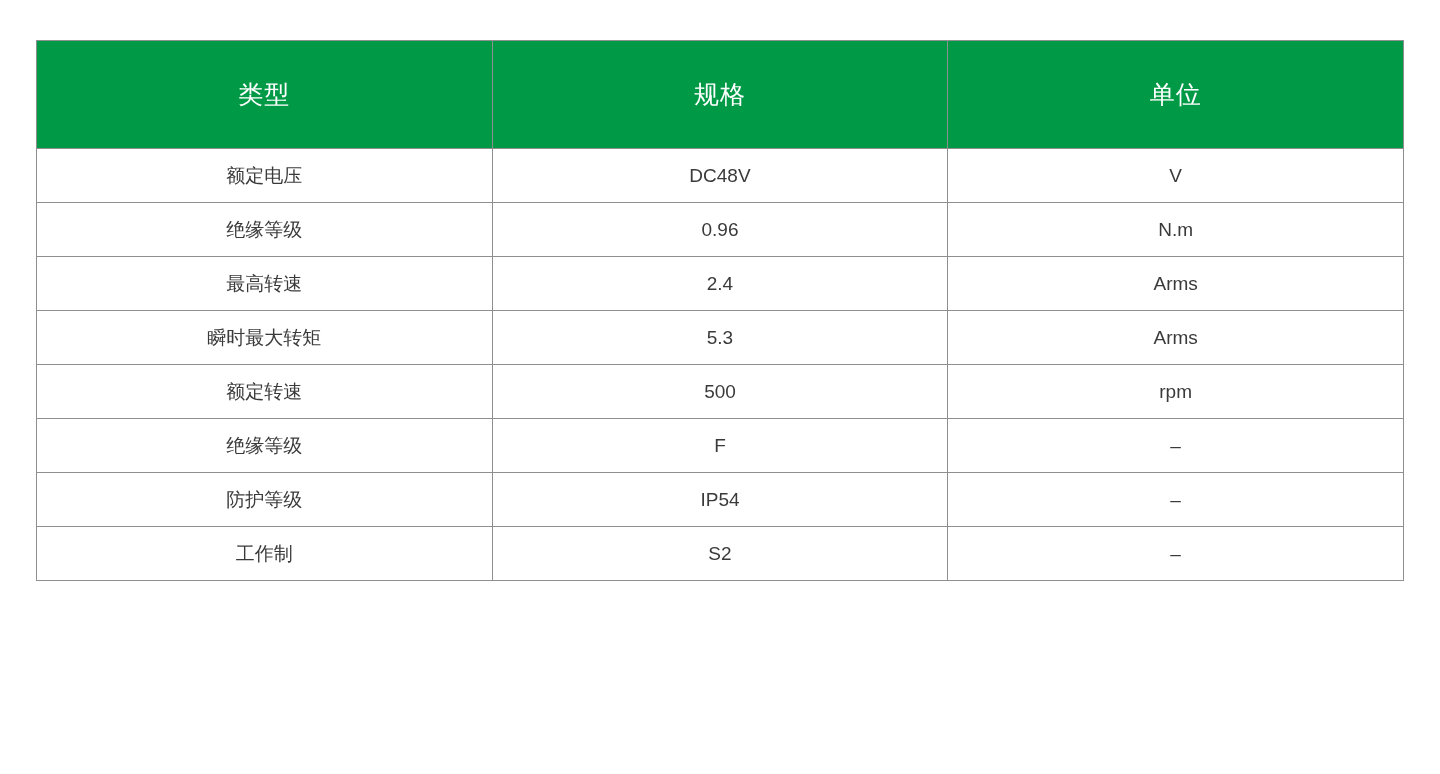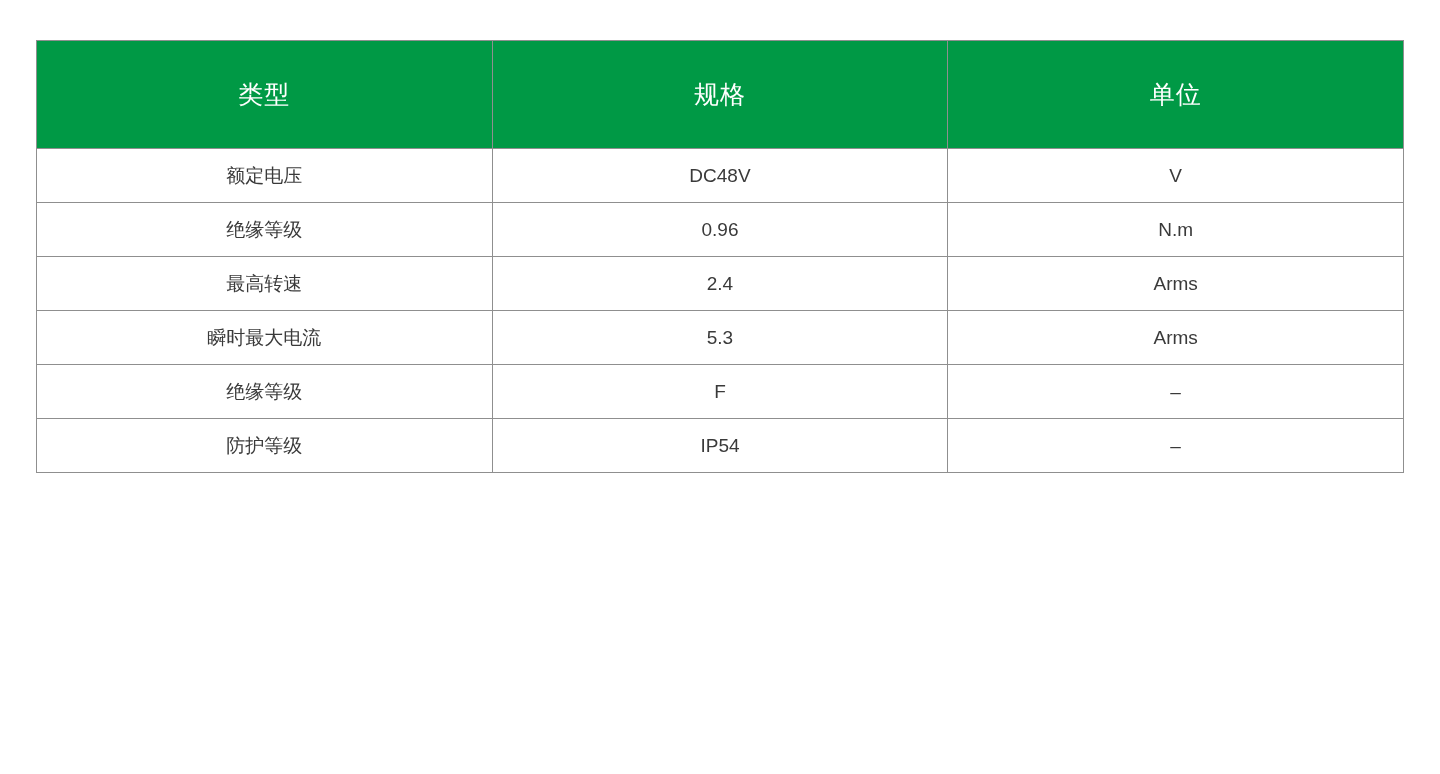--- a/index.html
+++ b/index.html
@@ -64,29 +64,39 @@
         <td>绝缘等级</td>
         <td>0.96</td>
         <td>N.m</td>
       </tr>
       <tr>
         <td>最高转速</td>
         <td>2.4</td>
         <td>Arms</td>
       </tr>
       <tr>
-        <td>瞬时最大电流</td>
+        <td>瞬时最大转矩</td>
         <td>5.3</td>
         <td>Arms</td>
+      </tr>
+      <tr>
+        <td>额定转速</td>
+        <td>500</td>
+        <td>rpm</td>
       </tr>
       <tr>
         <td>绝缘等级</td>
         <td>F</td>
         <td>–</td>
       </tr>
       <tr>
         <td>防护等级</td>
         <td>IP54</td>
         <td>–</td>
       </tr>
+      <tr>
+        <td>工作制</td>
+        <td>S2</td>
+        <td>–</td>
+      </tr>
     </tbody>
   </table>
 </div>
 
 </body></html>

